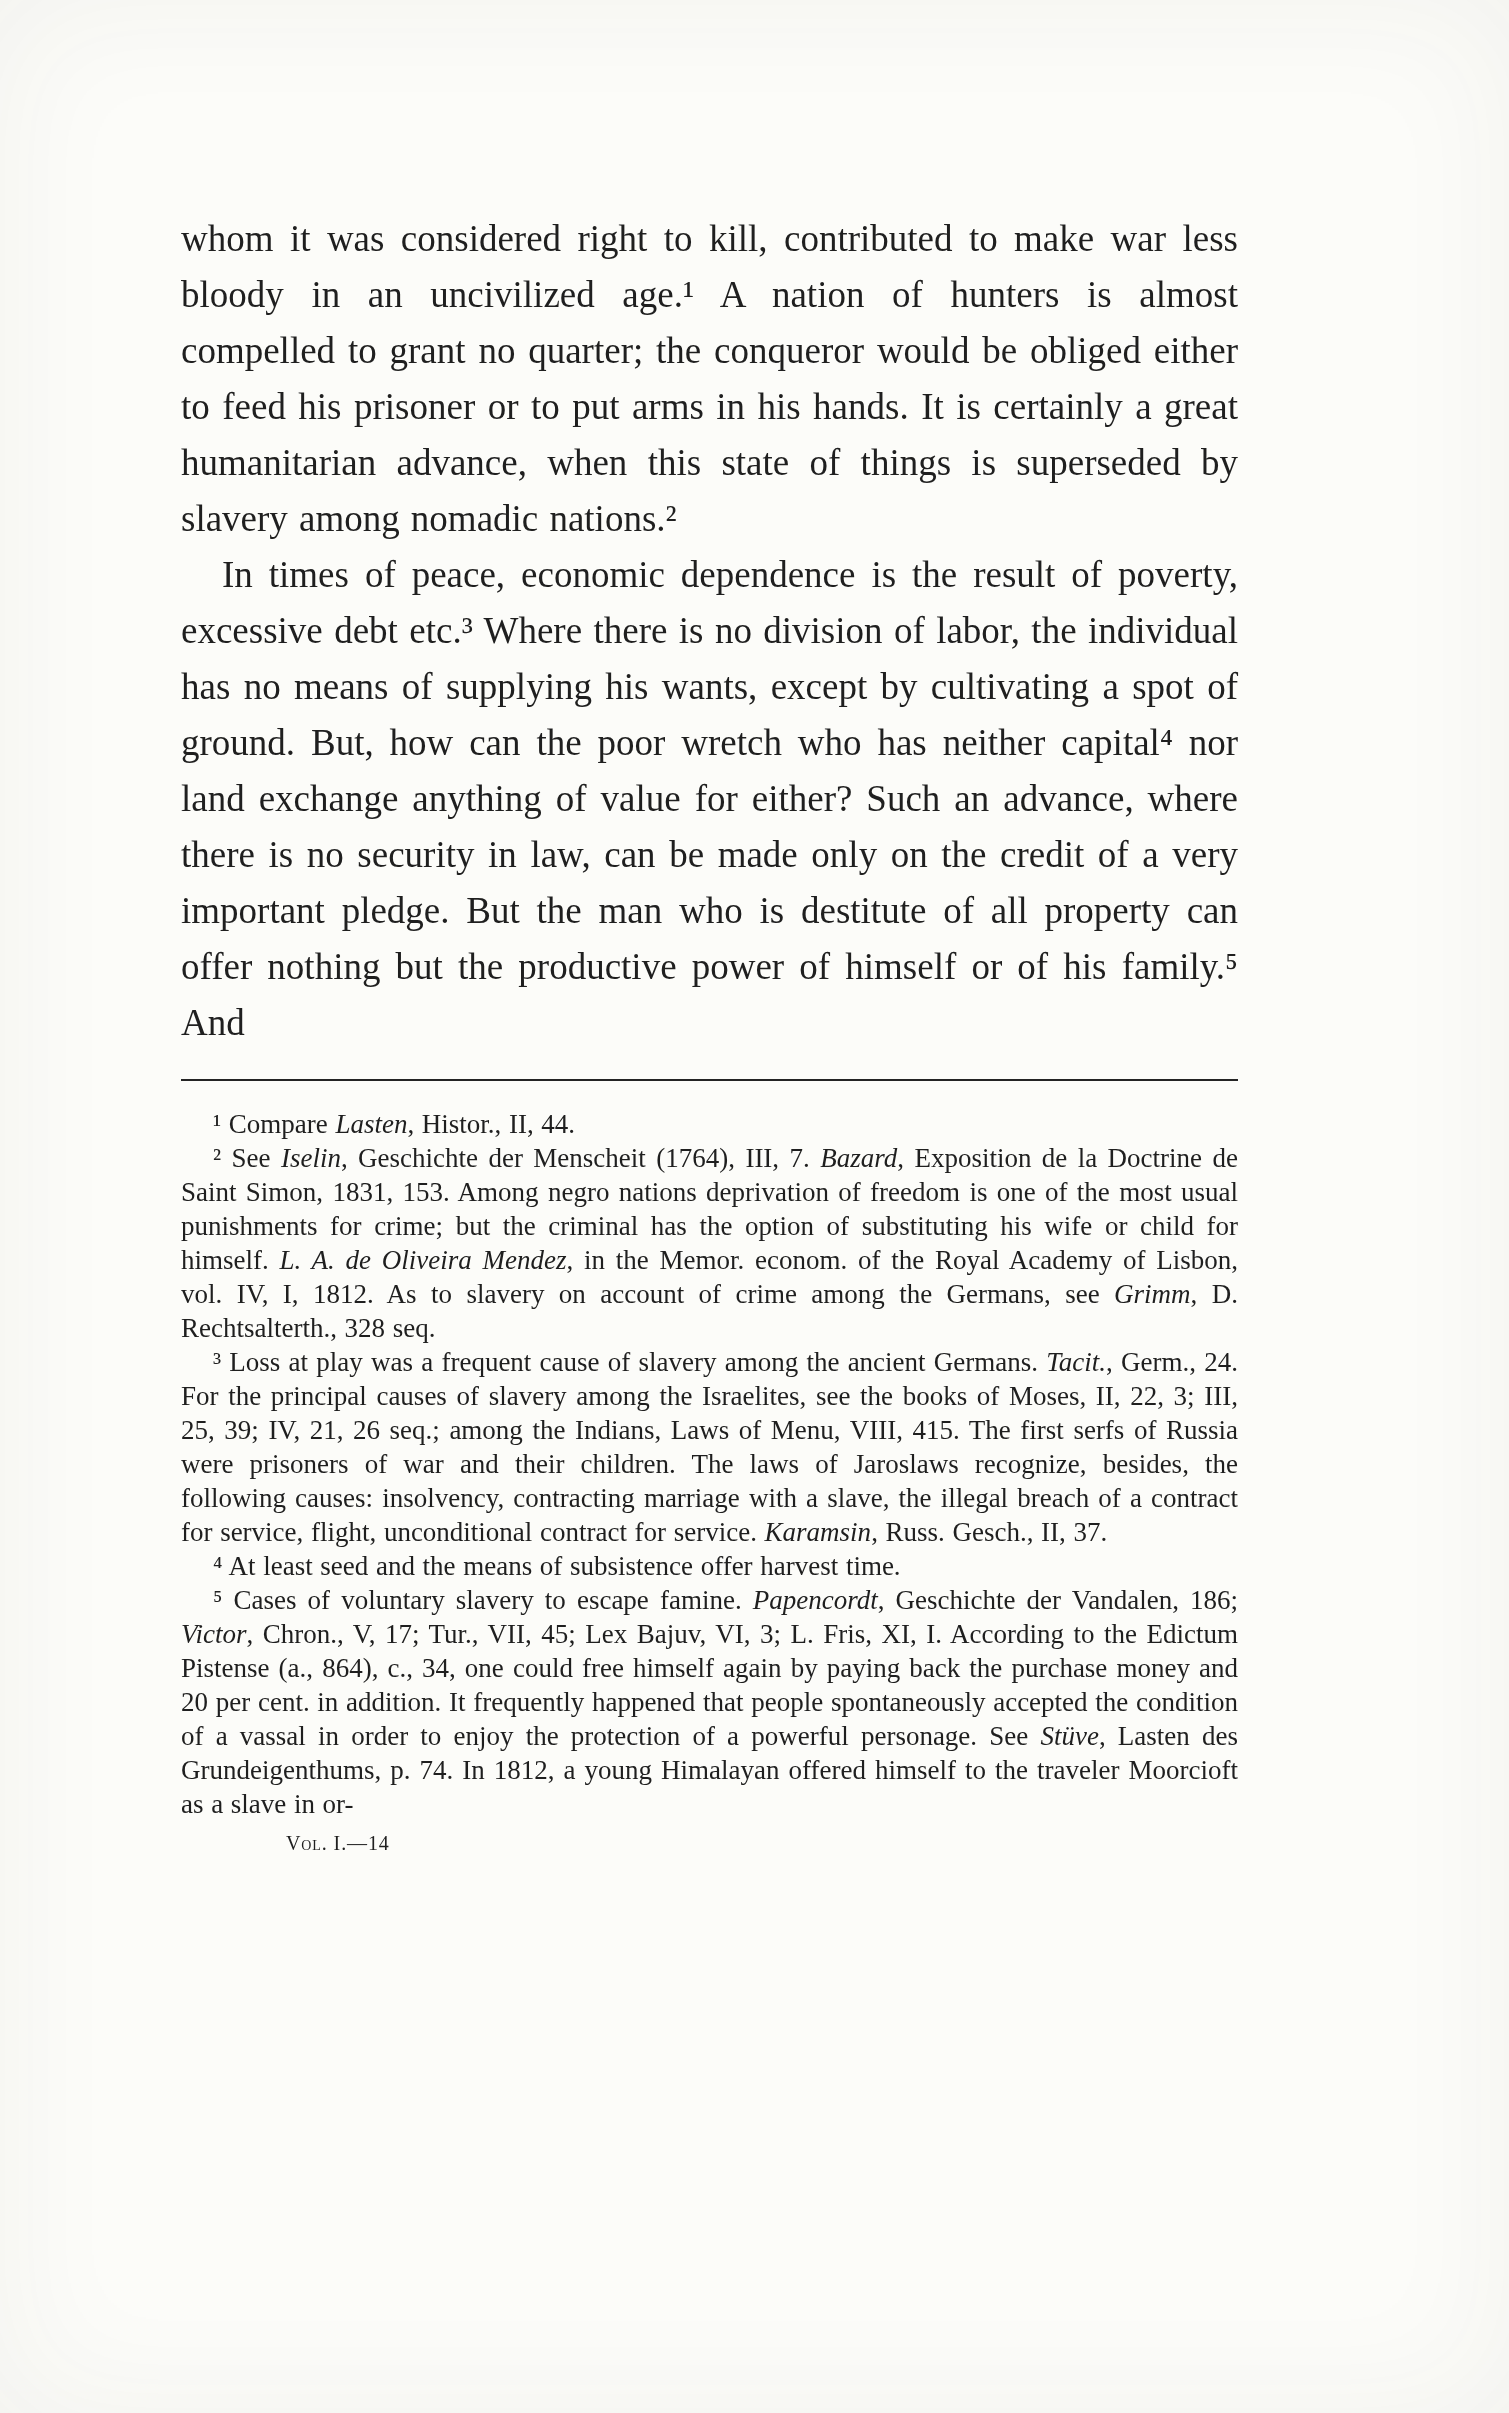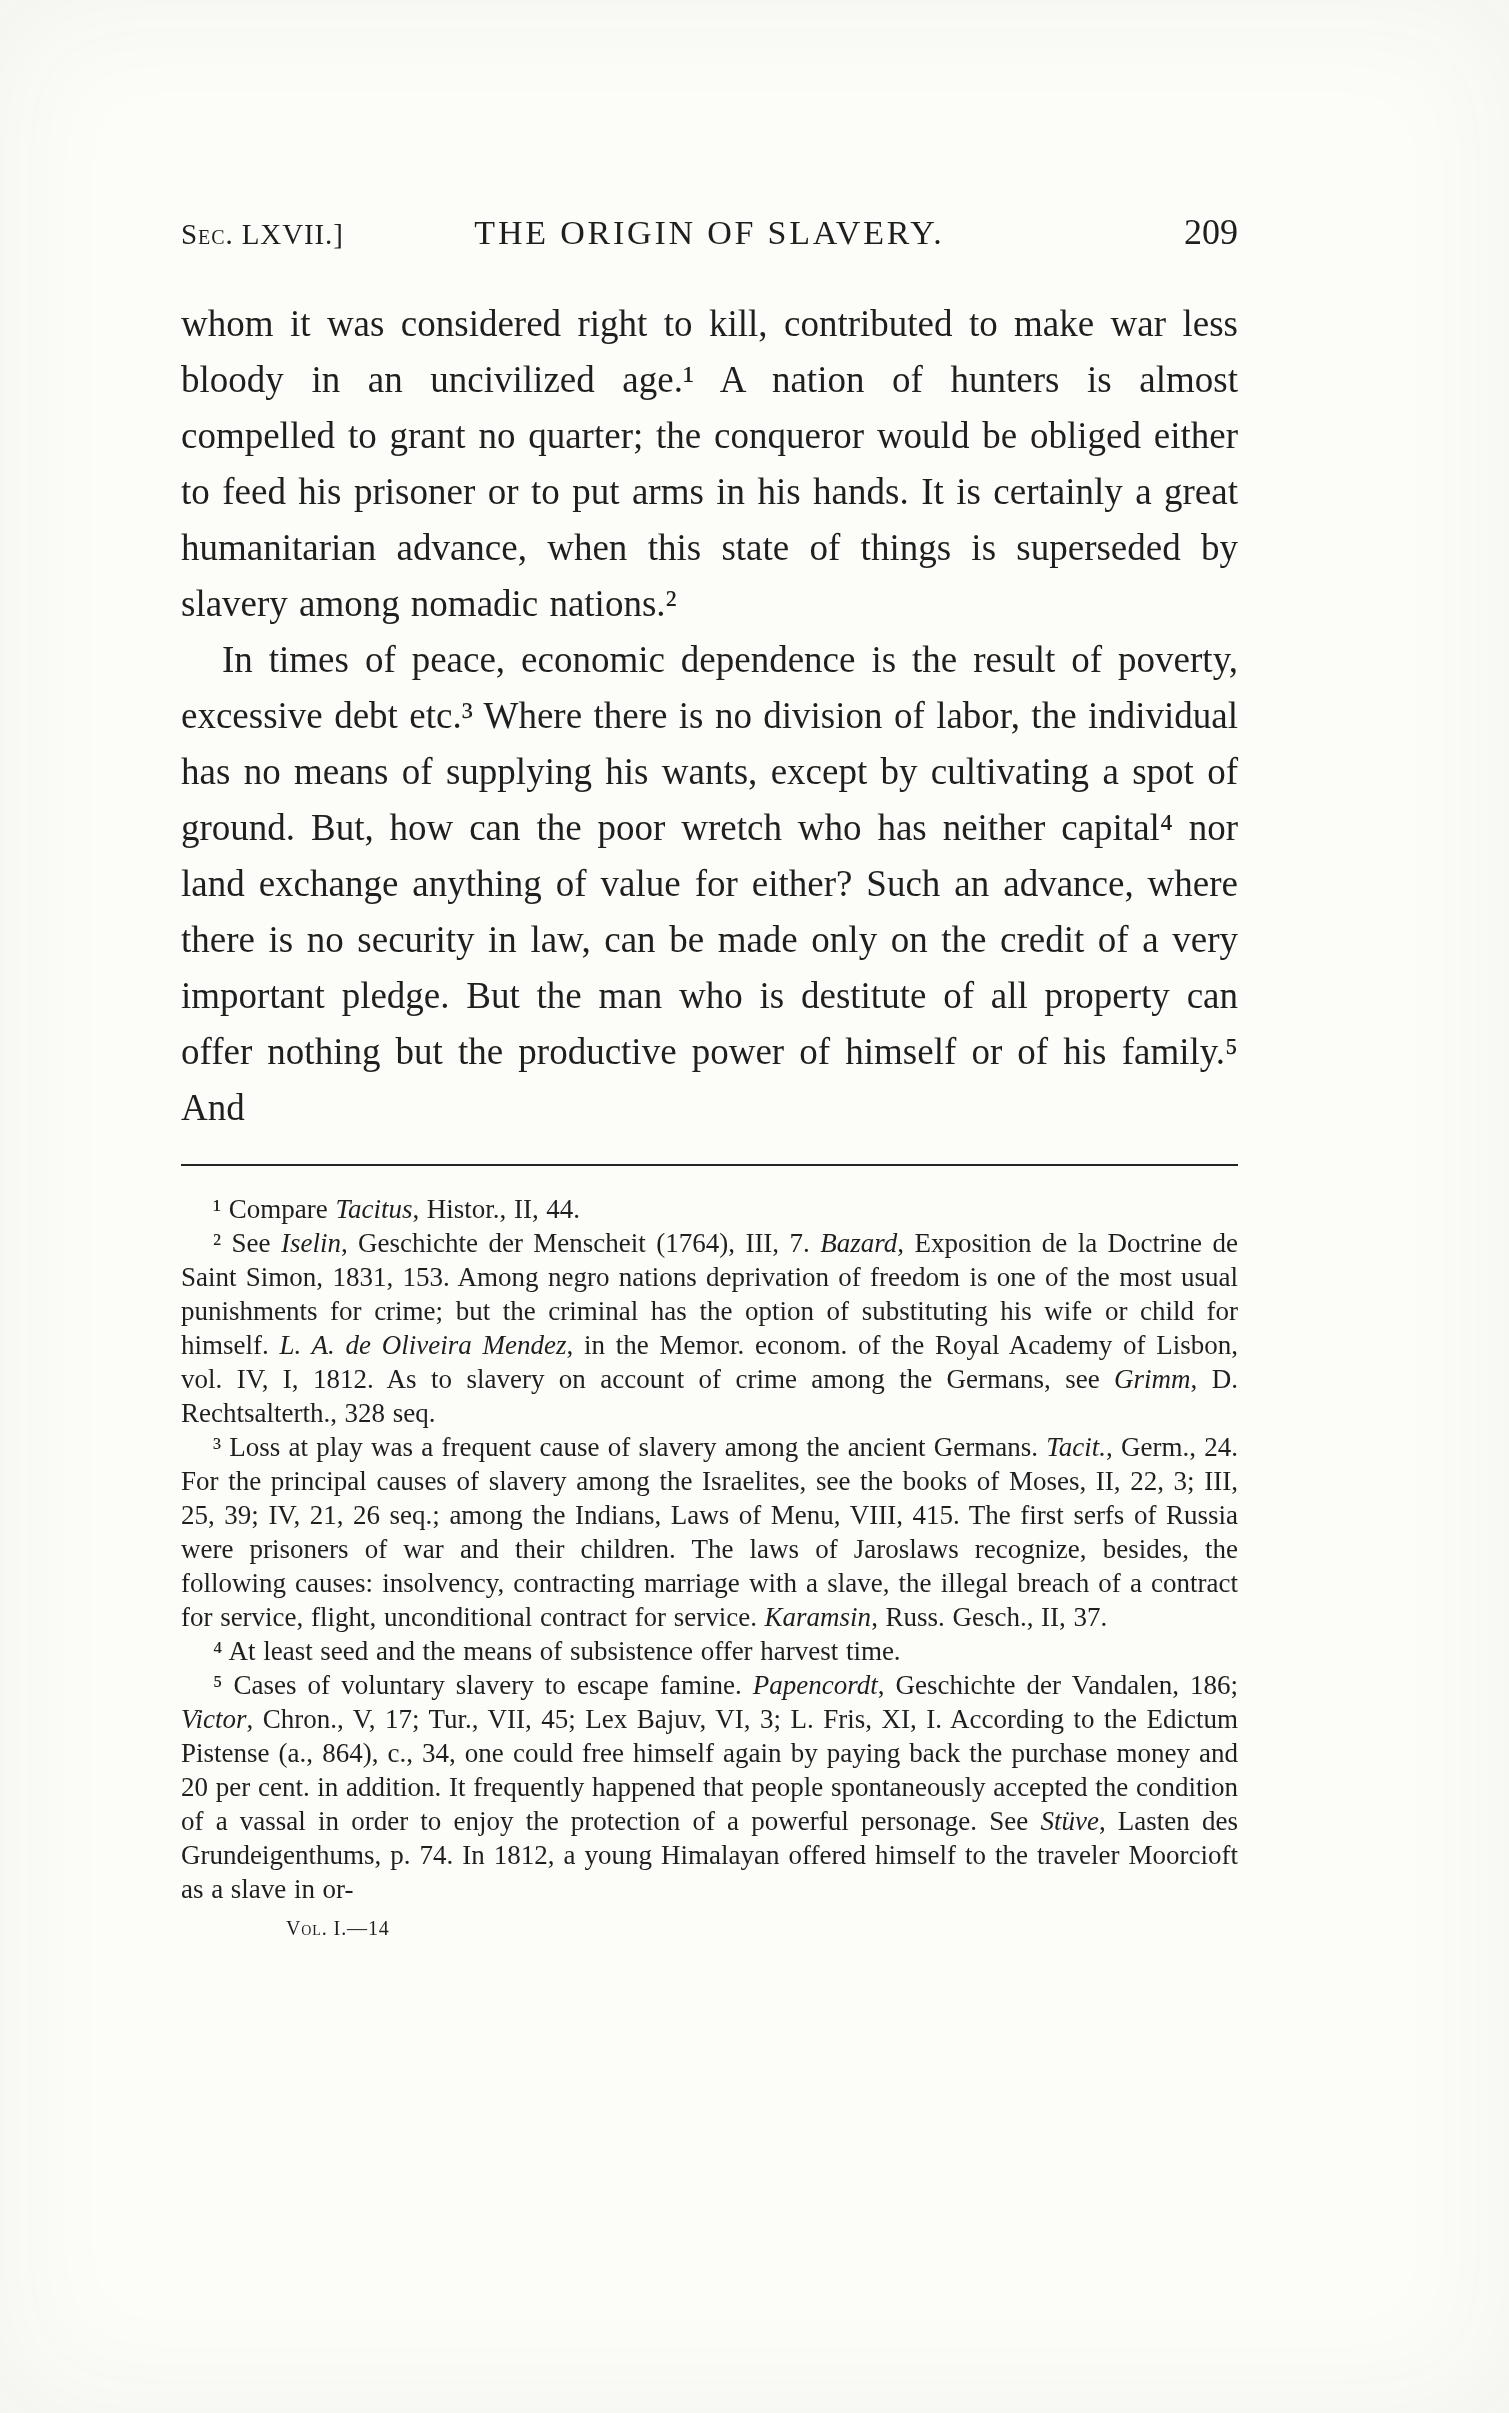--- a/index.html
+++ b/index.html
@@ -82,35 +82,30 @@
     font-variant: small-caps;
     letter-spacing: 0.9px;
   }
 </style>
 </head>
 <body>
 
 <div class="page">
   <div class="content">
 
-    <div class="page-header">
-      <span class="section">Sec. LXVII.]</span>
-      <span class="title">THE ORIGIN OF SLAVERY.</span>
-      <span class="pagenum">209</span>
-    </div>
 
     <div class="body-text">
       <p class="para">whom it was considered right to kill, contributed to make war less bloody in an uncivilized age.¹ A nation of hunters is almost compelled to grant no quarter; the conqueror would be obliged either to feed his prisoner or to put arms in his hands. It is certainly a great humanitarian advance, when this state of things is superseded by slavery among nomadic nations.²</p>
       <p class="para indent">In times of peace, economic dependence is the result of poverty, excessive debt etc.³ Where there is no division of labor, the individual has no means of supplying his wants, except by cultivating a spot of ground. But, how can the poor wretch who has neither capital⁴ nor land exchange anything of value for either? Such an advance, where there is no security in law, can be made only on the credit of a very important pledge. But the man who is destitute of all property can offer nothing but the productive power of himself or of his family.⁵ And</p>
     </div>
 
     <hr class="rule">
 
     <div class="footnotes">
-      <p class="fn">¹ Compare <i>Tacitus</i>, Histor., II, 44.</p>
+      <p class="fn">¹ Compare <i>Lasten</i>, Histor., II, 44.</p>
       <p class="fn">² See <i>Iselin</i>, Geschichte der Menscheit (1764), III, 7. <i>Bazard</i>, Exposition de la Doctrine de Saint Simon, 1831, 153. Among negro nations deprivation of freedom is one of the most usual punishments for crime; but the criminal has the option of substituting his wife or child for himself. <i>L. A. de Oliveira Mendez</i>, in the Memor. econom. of the Royal Academy of Lisbon, vol. IV, I, 1812. As to slavery on account of crime among the Germans, see <i>Grimm</i>, D. Rechtsalterth., 328 seq.</p>
       <p class="fn">³ Loss at play was a frequent cause of slavery among the ancient Germans. <i>Tacit.</i>, Germ., 24. For the principal causes of slavery among the Israelites, see the books of Moses, II, 22, 3; III, 25, 39; IV, 21, 26 seq.; among the Indians, Laws of Menu, VIII, 415. The first serfs of Russia were prisoners of war and their children. The laws of Jaroslaws recognize, besides, the following causes: insolvency, contracting marriage with a slave, the illegal breach of a contract for service, flight, unconditional contract for service. <i>Karamsin</i>, Russ. Gesch., II, 37.</p>
       <p class="fn">⁴ At least seed and the means of subsistence offer harvest time.</p>
       <p class="fn">⁵ Cases of voluntary slavery to escape famine. <i>Papencordt</i>, Geschichte der Vandalen, 186; <i>Victor</i>, Chron., V, 17; Tur., VII, 45; Lex Bajuv, VI, 3; L. Fris, XI, I. According to the Edictum Pistense (a., 864), c., 34, one could free himself again by paying back the purchase money and 20 per cent. in addition. It frequently happened that people spontaneously accepted the condition of a vassal in order to enjoy the protection of a powerful personage. See <i>Stüve</i>, Lasten des Grundeigenthums, p. 74. In 1812, a young Himalayan offered himself to the traveler Moorcioft as a slave in or-</p>
     </div>
 
     <div class="volume-footer">Vol. I.—14</div>
 
   </div>
 </div>

